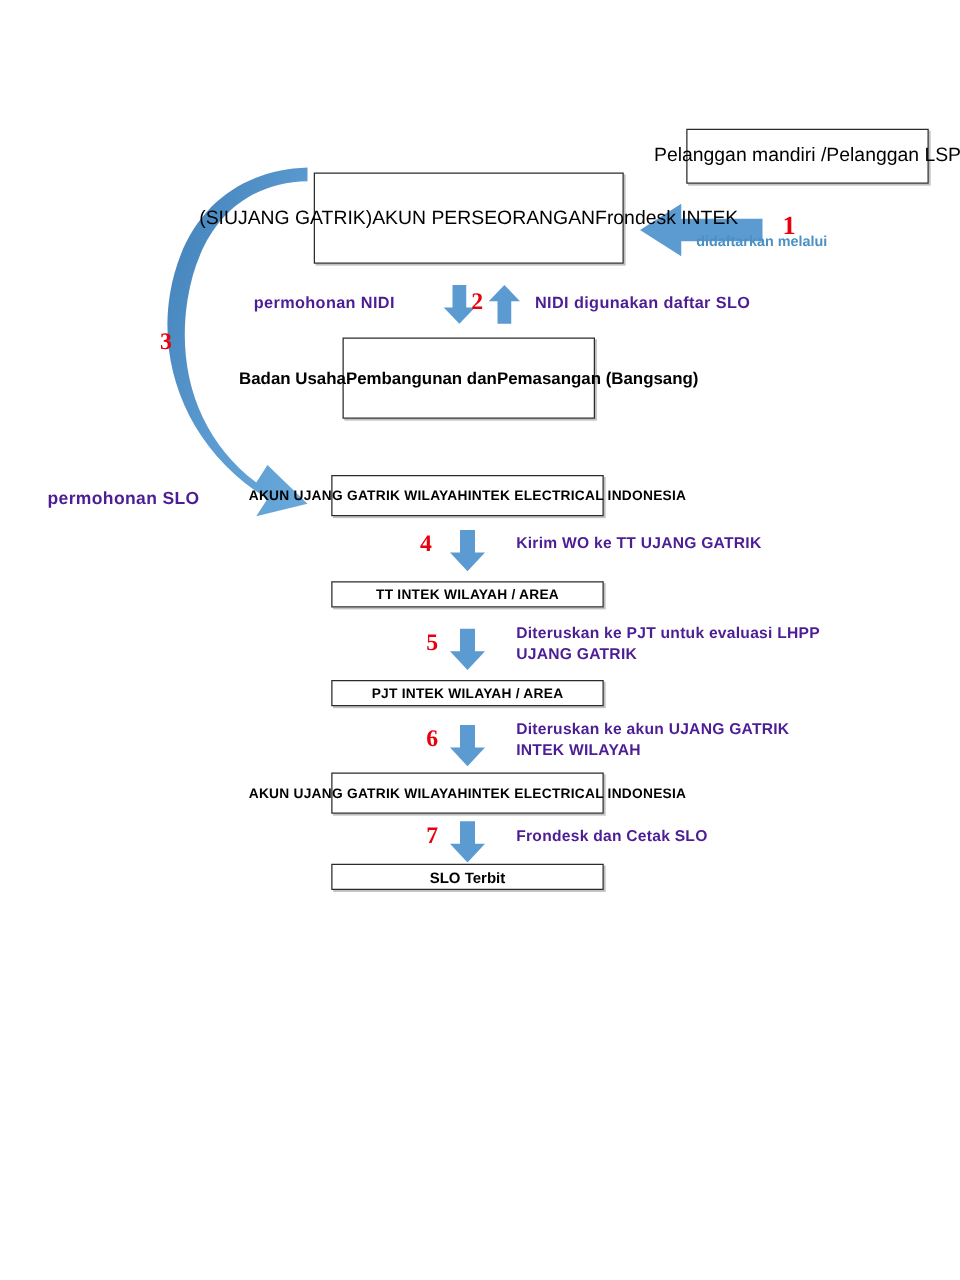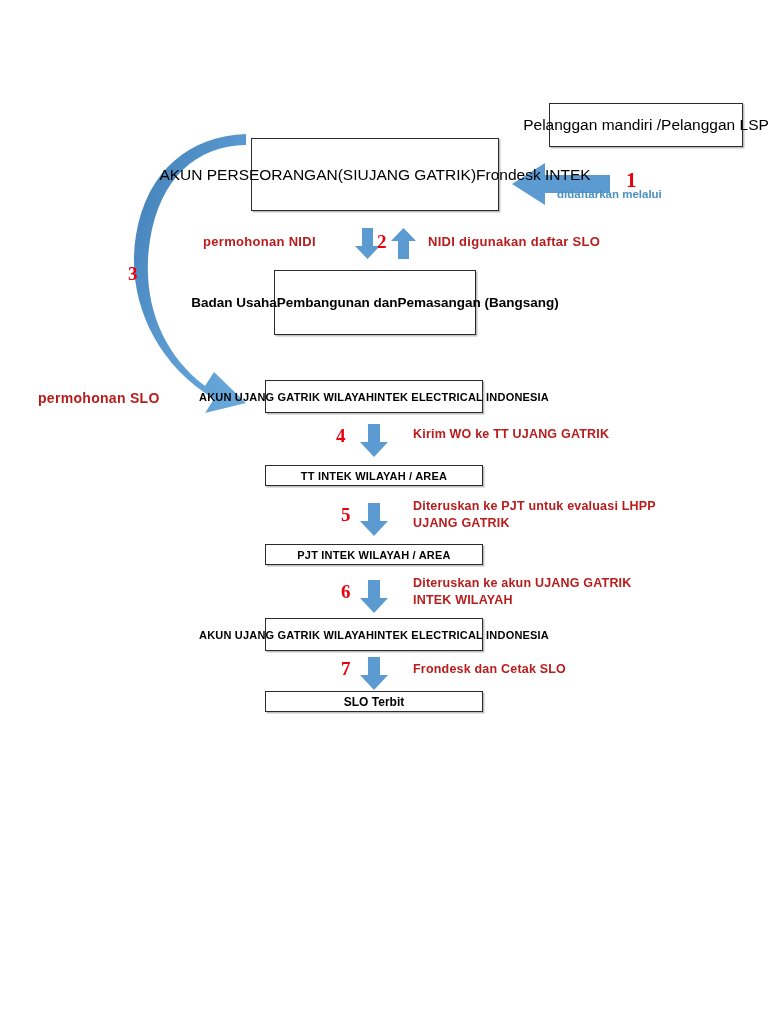--- a/index.html
+++ b/index.html
@@ -100,21 +100,21 @@
   
   #box-slo-terbit {
     left: 265px; top: 691px; width: 218px; height: 21px;
     font-size: 12px;
     font-weight: bold;
   }
 
   
   .blue-label {
     position: absolute;
-    color: #b91c1c;
+    color: #4c1d95;
     font-weight: bold;
     white-space: nowrap;
   }
   #label-didaftarkan {
     left: 557px; top: 188px;
     font-size: 11.5px;
     color: #4a90c4;
   }
   #label-permohonan-nidi {
     left: 203px; top: 234px;
@@ -230,22 +230,22 @@
       <path d="M 368 657 L 380 657 L 380 675 L 388 675 L 374 690 L 360 675 L 368 675 Z" fill="#5b9bd1"></path>
     </g>
   </svg>
 
   <div class="box" id="box-pelanggan">
     <span class="line">Pelanggan mandiri /</span>
     <span class="line">Pelanggan LSP</span>
   </div>
 
   <div class="box" id="box-akun-perseorangan">
+    <span class="line">(SIUJANG GATRIK)</span>
     <span class="line">AKUN PERSEORANGAN</span>
-    <span class="line">(SIUJANG GATRIK)</span>
     <span class="line">Frondesk INTEK</span>
   </div>
 
   <div class="box" id="box-badan-usaha">
     <span class="line">Badan Usaha</span>
     <span class="line">Pembangunan dan</span>
     <span class="line">Pemasangan (Bangsang)</span>
   </div>
 
   <div class="box" id="box-akun-ujang-1">

